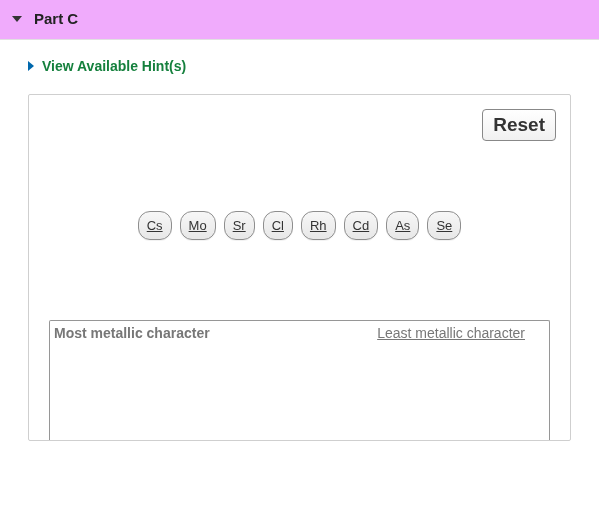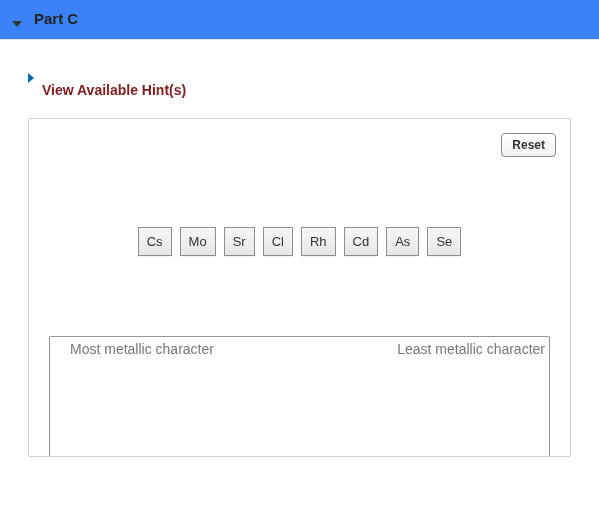--- a/index.html
+++ b/index.html
@@ -5,24 +5,24 @@
   * { box-sizing: border-box; margin: 0; padding: 0; }
   body {
     font-family: "Helvetica Neue", Arial, sans-serif;
     font-size: 14px;
     color: #333;
     background: #fff;
     width: 599px;
   }
   .part-header {
     display: flex;
-    align-items: flex-end;
+    align-items: center;
     padding: 10px 12px 12px 12px;
     border-bottom: 1px solid #e1e1e1;
-    background: #3b82f6;
+    background: #f0abfc;
   }
   .part-header .tri {
     width: 0; height: 0;
     border-left: 5px solid transparent;
     border-right: 5px solid transparent;
     border-top: 6px solid #333;
     margin-right: 12px;
   }
   .part-header .title {
     font-weight: bold;
@@ -50,84 +50,84 @@
     margin-bottom: 20px;
   }
   .hints-row .tri-r {
     width: 0; height: 0;
     border-top: 5px solid transparent;
     border-bottom: 5px solid transparent;
     border-left: 6px solid #0068ad;
     margin-right: 8px;
   }
   .hints-row .hint-label {
-    color: #7f1d1d;
+    color: #15803d;
     font-weight: bold;
     font-size: 14px;
-    margin-top: 24px;
   }
   .workspace {
     border: 1px solid #cfcfcf;
     border-radius: 2px;
     min-height: 330px;
     position: relative;
     padding: 14px 14px 0 14px;
   }
   .top-buttons {
     display: flex;
     justify-content: flex-end;
     gap: 6px;
     margin-bottom: 70px;
   }
   .btn {
     border: 1px solid #888;
     border-radius: 4px;
     background: linear-gradient(#fff, #f1f1f1);
     padding: 4px 10px;
-    font-size: 12px;
+    font-size: 19px;
     font-weight: bold;
     color: #333;
     cursor: pointer;
   }
   .tiles-row {
     display: flex;
     justify-content: center;
     gap: 8px;
     margin-bottom: 80px;
   }
   .tile {
     border: 1px solid #8e8e8e;
-    border-radius: 0;
+    border-radius: 12px;
     background: linear-gradient(#f7f7f7, #e7e7e7);
     padding: 6px 8px;
     font-size: 13px;
     color: #333;
     min-width: 28px;
     text-align: center;
     cursor: grab;
     box-shadow: 0 1px 0 rgba(0,0,0,0.05);
+    text-decoration: underline;
   }
   .dropzone {
     margin: 0 6px;
     border-top: 1px solid #969696;
     border-left: 1px solid #969696;
     border-right: 1px solid #969696;
     border-bottom: none;
     height: 120px;
     position: relative;
     border-radius: 2px 2px 0 0;
   }
   .dz-label-left, .dz-label-right {
     position: absolute;
     top: 4px;
     font-size: 14px;
     color: #777;
   }
-  .dz-label-left { left: 20px; }
-  .dz-label-right { right: 4px; }
+  .dz-label-left { left: 4px; font-weight: bold; }
+  .dz-label-right { right: 24px; text-decoration: underline; }
 </style>
 </head>
 <body>
 
 <div class="part-header">
   <div class="tri"></div>
   <div class="title">Part C</div>
 </div>
 
 <div class="content">

